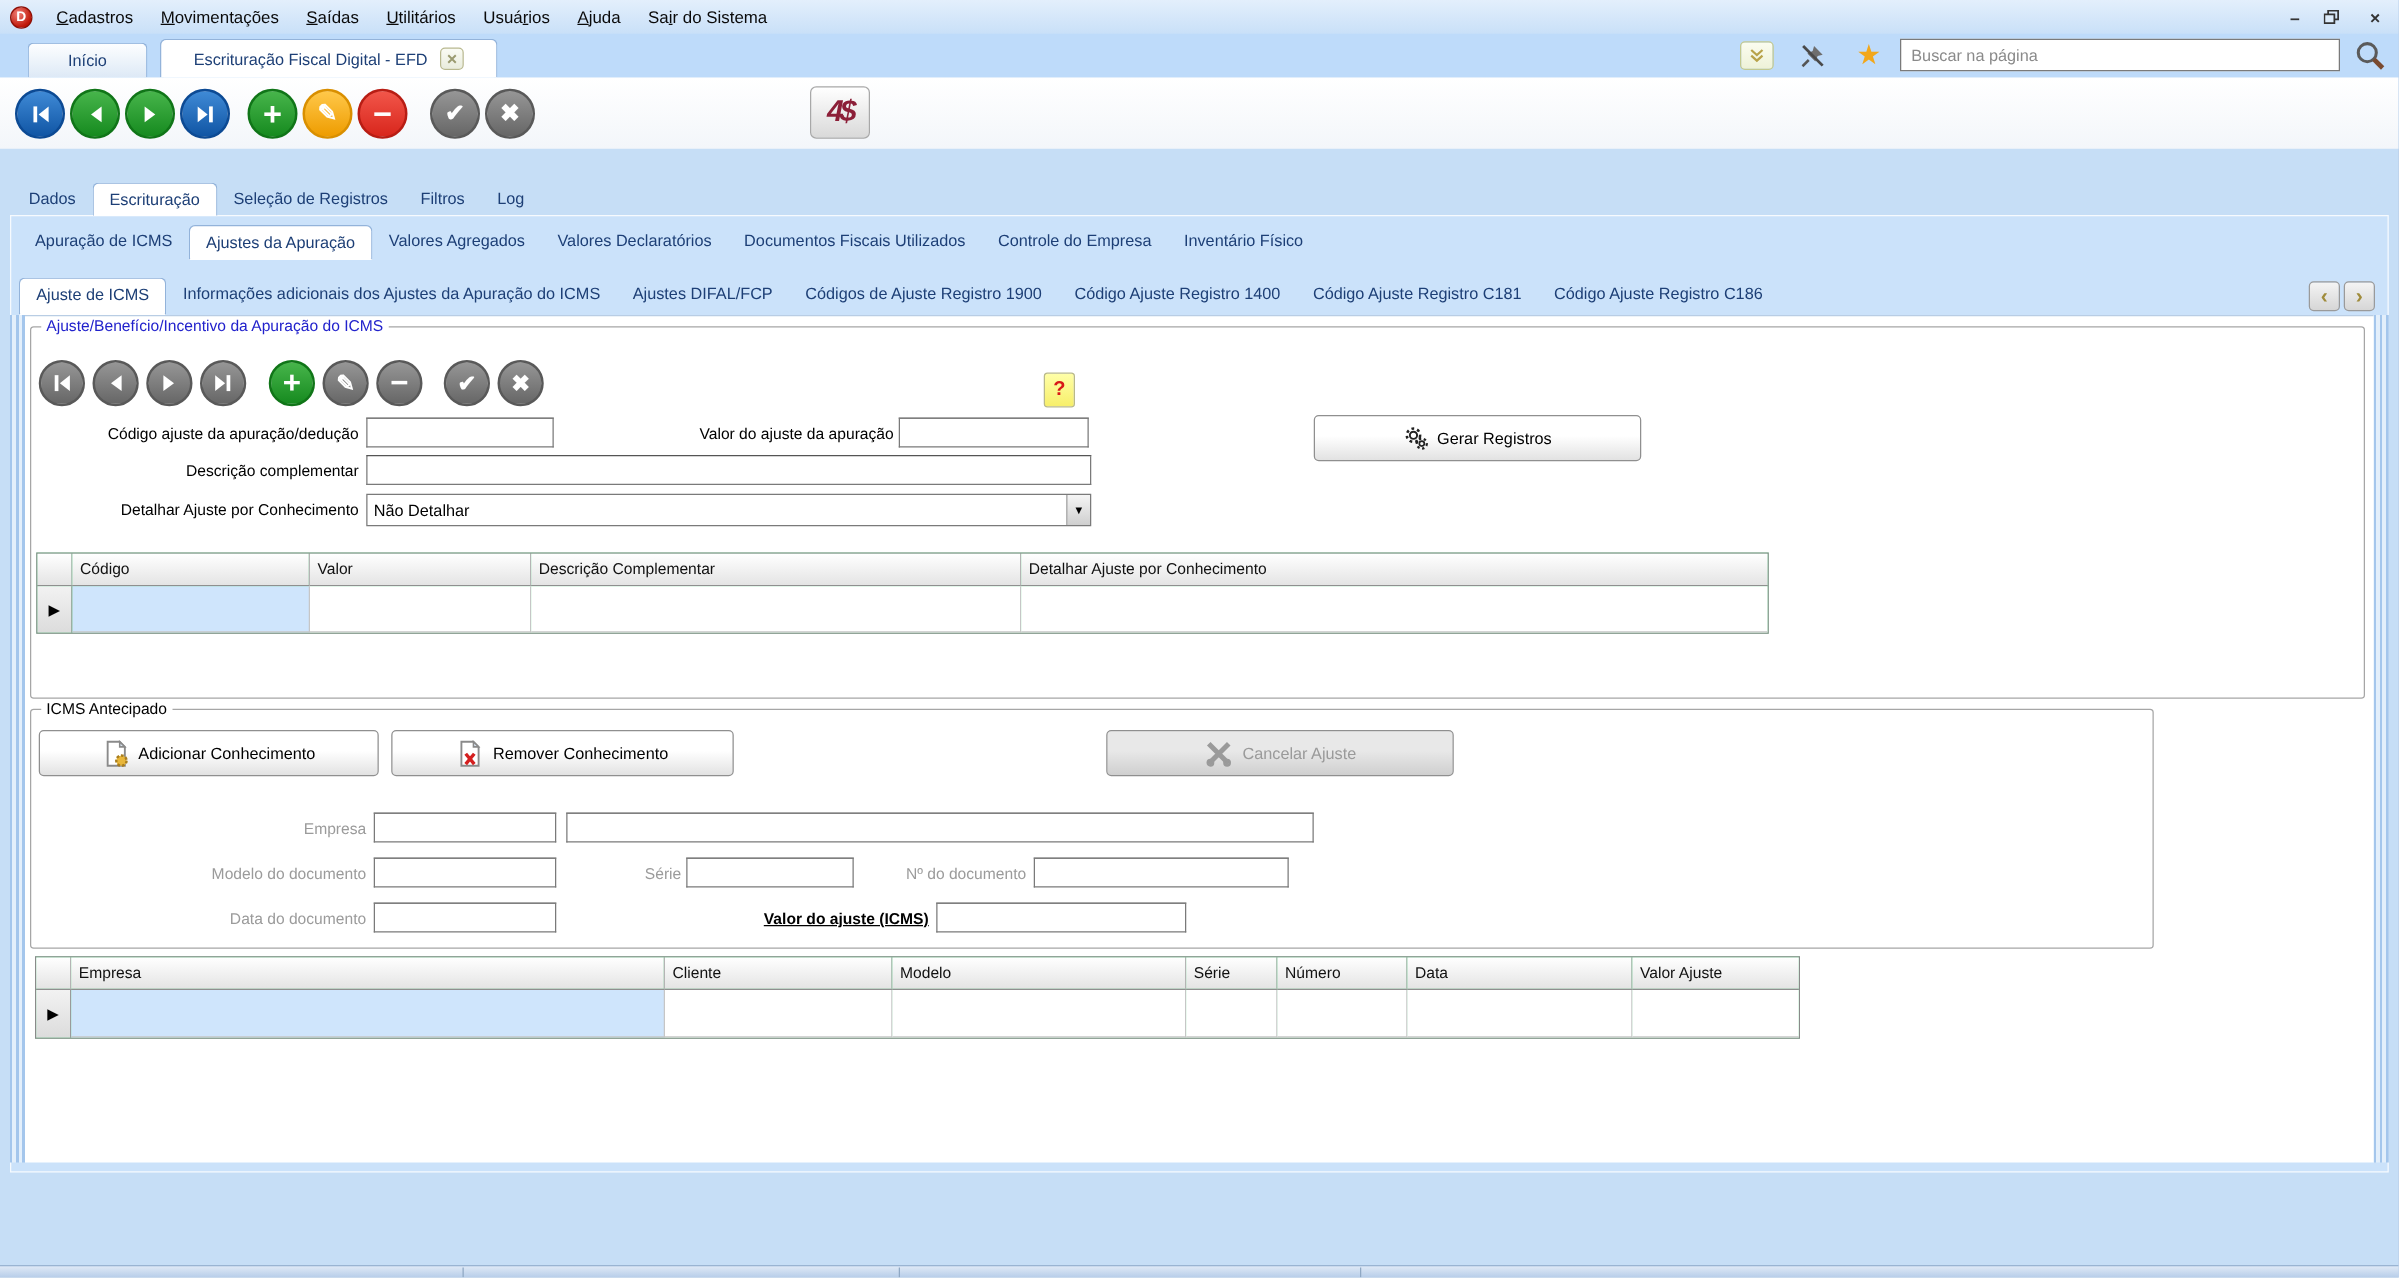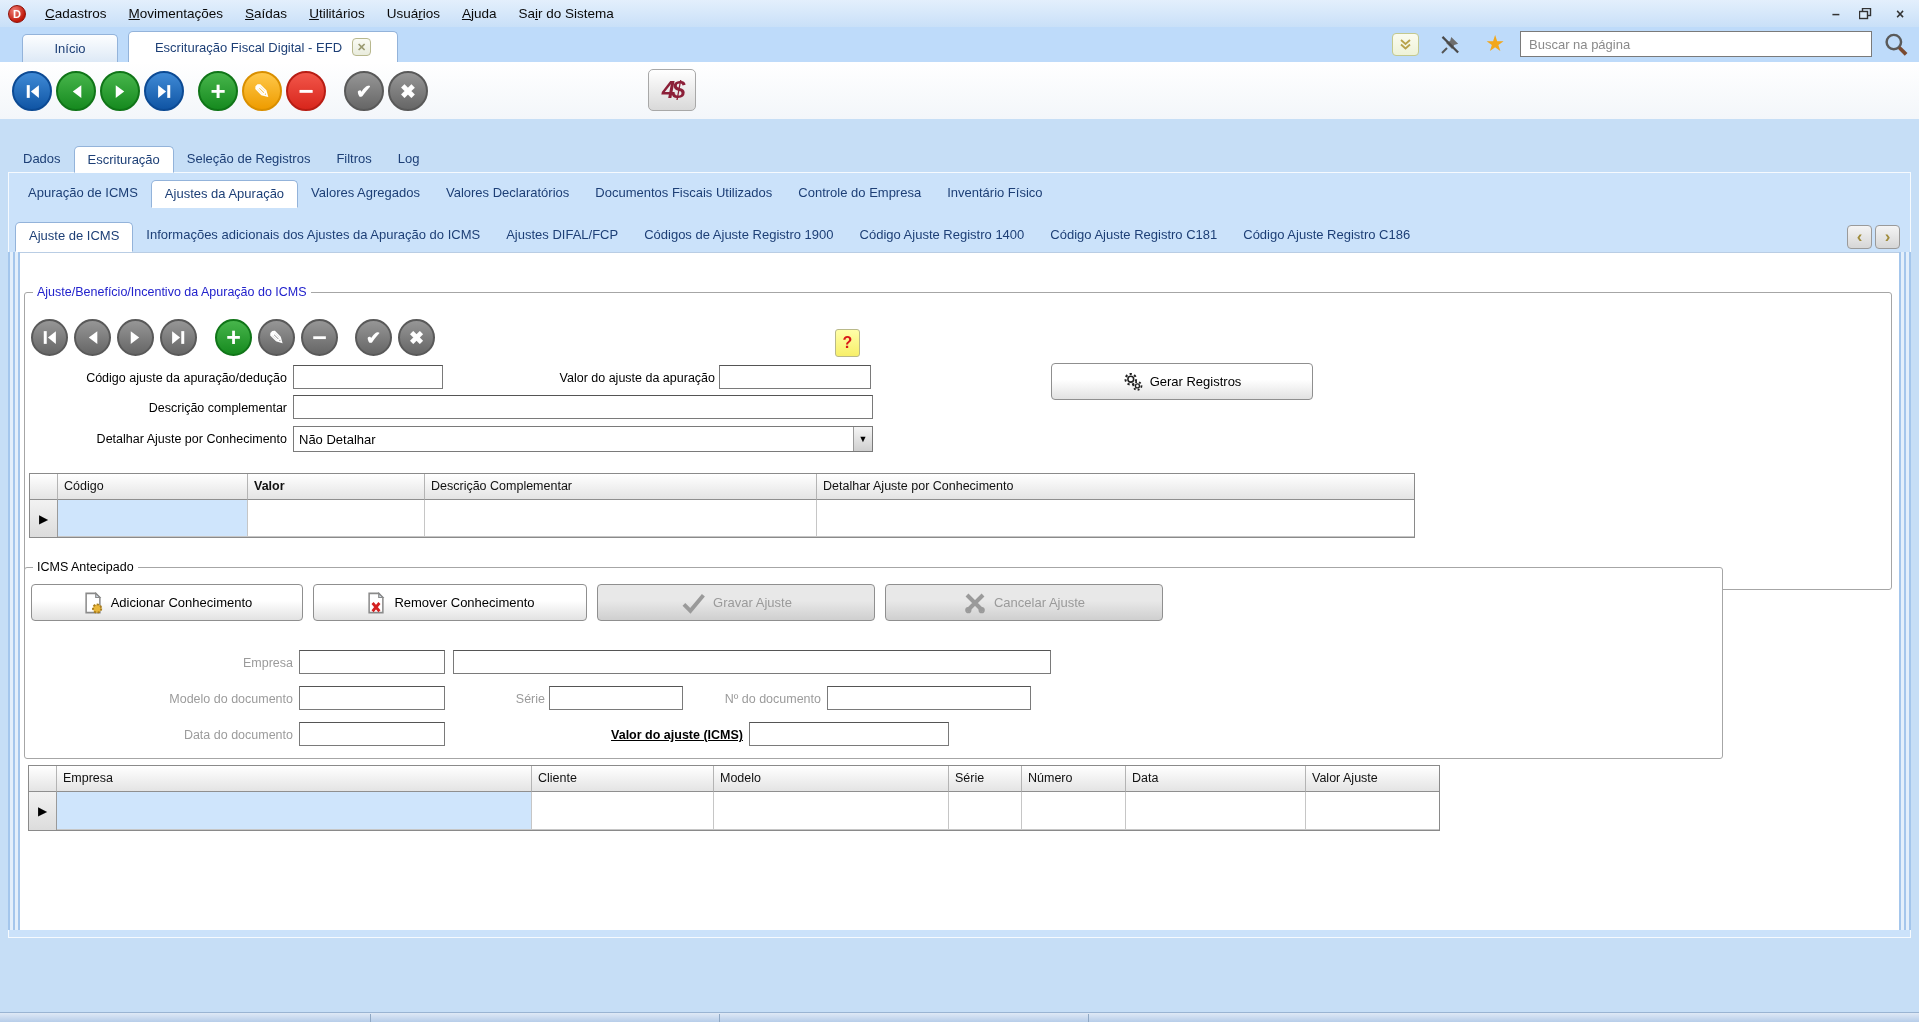--- a/index.html
+++ b/index.html
@@ -83,21 +83,21 @@
   .stripe { position:absolute; top:252px; width:12px; height:678px; z-index:4;
             background:repeating-linear-gradient(90deg,#a4c6ec 0 2px,#e3effb 2px 5px); }
   .stripe.l { left:8px; } .stripe.r { left:1899px; }
 
   
   .content { position:absolute; left:20px; top:252px; width:1879px; height:678px; background:#fff;
              border-top:1px solid #b9cde4; z-index:3; }
 
   .groupbox { position:absolute; border:1px solid #a6a6a6; border-radius:3px; background:#fff; }
   .gb-legend { position:absolute; top:-8px; left:8px; background:#fff; padding:0 4px; font-size:12.5px; }
-  .gb1 { left:4px; top:8px; width:1868px; height:298px;margin-top:31px; }
+  .gb1 { left:4px; top:8px; width:1868px; height:298px; }
   .gb1 .gb-legend { color:#2222cc; }
   .gb2 { left:4px; top:314px; width:1699px; height:192px; }
   .gb2 .gb-legend { color:#000; }
 
   .fld-label { position:absolute; font-size:12.5px; color:#000; text-align:right; white-space:nowrap; }
   .fld-label.dis { color:#9b9b9b; }
   .fld-label.bold { font-weight:bold; }
   .txt { position:absolute; height:24px; border:1px solid #7a7a7a; border-top-color:#555;
          background:#fff; font-size:13px; padding:0 4px; font-family:"Liberation Sans", sans-serif; }
   .helpbtn { position:absolute; left:810px; top:36px; width:25px; height:28px;
@@ -344,21 +344,21 @@
       <span class="fld-label" style="left:14px; top:139px; width:248px;">Detalhar Ajuste por Conhecimento</span>
       <span class="selectbox" style="left:268px; top:133px; width:580px;">
         <span class="sval">Não Detalhar</span>
         <span class="sel-arrow">▼</span>
       </span>
 
       <div class="grid" style="left:4px; top:180px; width:1386px;">
         <div class="g-head">
           <span class="g-hcell" style="width:28px;"></span>
           <span class="g-hcell" style="width:190px;">Código</span>
-          <span class="g-hcell" style="width:177px;font-weight:bold;">Valor</span>
+          <span class="g-hcell" style="width:177px;">Valor</span>
           <span class="g-hcell" style="width:392px;">Descrição Complementar</span>
           <span class="g-hcell" style="width:597px; border-right:none;">Detalhar Ajuste por Conhecimento</span>
         </div>
         <div class="g-row">
           <span class="g-sel" style="width:28px;">▶</span>
           <span class="g-cell g-cur" style="width:190px;"></span>
           <span class="g-cell" style="width:177px;"></span>
           <span class="g-cell" style="width:392px;"></span>
           <span class="g-cell" style="width:597px; border-right:none;"></span>
         </div>
@@ -376,26 +376,20 @@
         </svg>
         <span>Adicionar Conhecimento</span>
       </span>
       <span class="push-btn" style="left:288px; top:16px; width:274px;">
         <svg class="icon-svg" width="22" height="22" viewBox="0 0 16 16">
           <path d="M3 1h7l3 3v11H3z" fill="#fff" stroke="#8a8a8a" stroke-width="1.1"></path>
           <path d="M10 1l3 3h-3z" fill="#d8e4f0" stroke="#8a8a8a" stroke-width="0.9"></path>
           <path d="M5.5 8l5 6M10.5 8l-5 6" stroke="#d42020" stroke-width="2"></path>
         </svg>
         <span>Remover Conhecimento</span>
-      </span>
-      <span class="push-btn disabled" style="left:572px; top:16px; width:278px;">
-        <svg class="icon-svg" width="26" height="22" viewBox="0 0 20 16">
-          <path d="M3 9l5 5L18 2" fill="none" stroke="#9a9a9a" stroke-width="3"></path>
-        </svg>
-        <span>Gravar Ajuste</span>
       </span>
       <span class="push-btn disabled" style="left:860px; top:16px; width:278px;">
         <svg class="icon-svg" width="24" height="22" viewBox="0 0 18 16">
           <path d="M3 2l12 12M15 2L3 14" fill="none" stroke="#9a9a9a" stroke-width="3"></path>
           <circle cx="4" cy="13.4" r="1.7" fill="none" stroke="#9a9a9a" stroke-width="1.3"></circle>
           <circle cx="14" cy="13.4" r="1.7" fill="none" stroke="#9a9a9a" stroke-width="1.3"></circle>
         </svg>
         <span>Cancelar Ajuste</span>
       </span>
 

